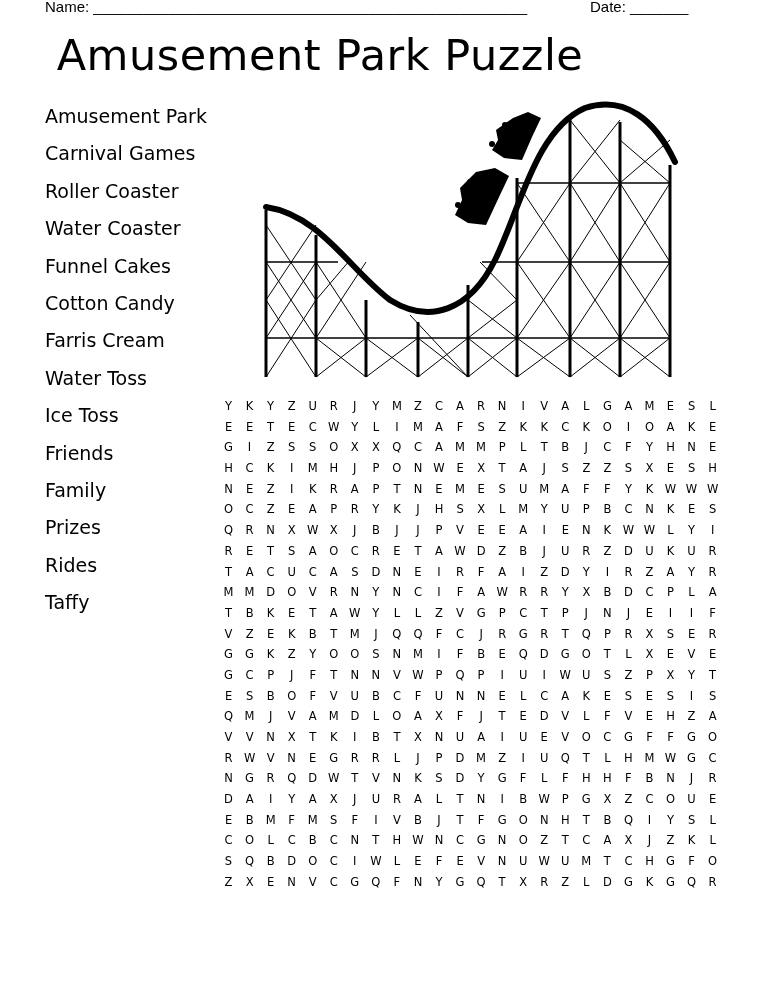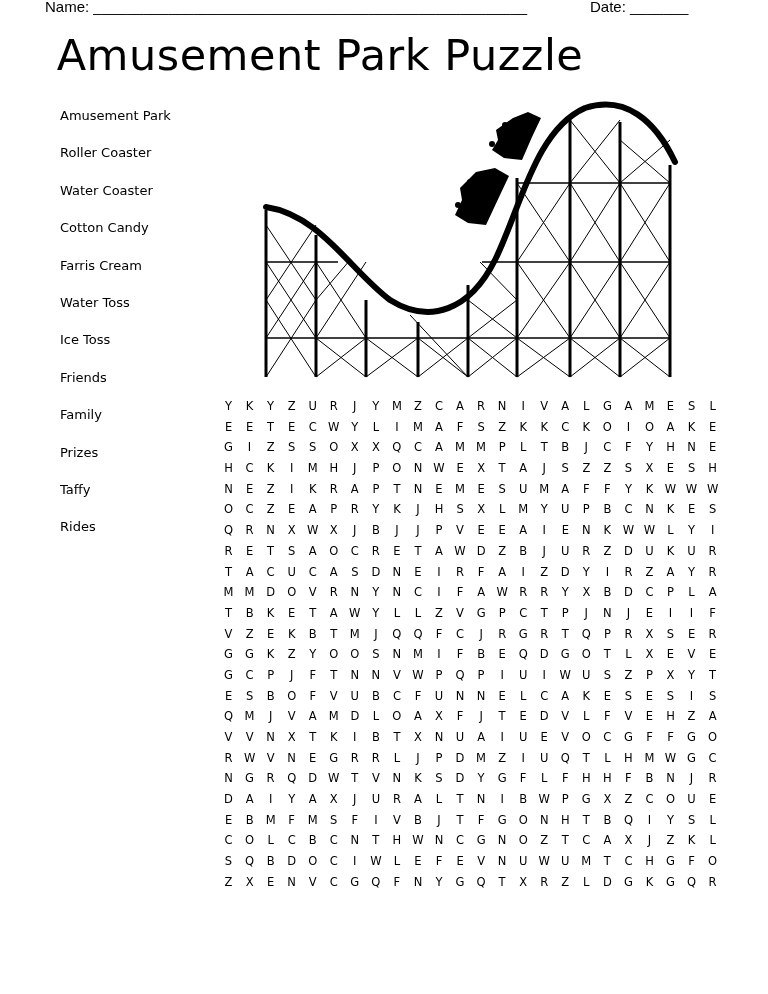--- a/index.html
+++ b/index.html
@@ -1,46 +1,48 @@
 <!DOCTYPE html>
 <html><head>
 <meta charset="utf-8">
 <style>
   html, body { margin:0; padding:0; background:#ffffff; }
   body { width:768px; height:994px; position:relative; overflow:hidden; font-family:"DejaVu Sans", sans-serif; color:#000; }
   .header-line { position:absolute; top:-2px; left:45px; font-family:"Liberation Sans", sans-serif; font-size:15px; }
   .header-date { position:absolute; top:-2px; left:590px; font-family:"Liberation Sans", sans-serif; font-size:15px; }
   .title { position:absolute; top:30px; left:0; width:640px; text-align:center; font-family:"DejaVu Sans", sans-serif; font-size:43px; letter-spacing:0.5px; }
   .wordlist { position:absolute; left:45px; top:105px; }
-  .word { height:37.4px; font-size:13px; line-height:22px;margin-left:15px; }
+  .word { height:37.4px; font-size:19px; line-height:22px; }
   .art { position:absolute; left:230px; top:100px; width:480px; height:290px; }
   .grid { position:absolute; left:218px; top:396px; }
   .grid-row { display:flex; height:20.7px; }
   .cell { width:21.05px; text-align:center; font-size:11.5px; line-height:20px; }
 </style>
 </head>
 <body>
 
 <div class="header-line">Name: ____________________________________________________</div>
 <div class="header-date">Date: _______</div>
 <div class="title">Amusement Park Puzzle</div>
 
 <div class="wordlist">
   <div class="word">Amusement Park</div>
+  <div class="word">Carnival Games</div>
   <div class="word">Roller Coaster</div>
   <div class="word">Water Coaster</div>
+  <div class="word">Funnel Cakes</div>
   <div class="word">Cotton Candy</div>
   <div class="word">Farris Cream</div>
   <div class="word">Water Toss</div>
   <div class="word">Ice Toss</div>
   <div class="word">Friends</div>
   <div class="word">Family</div>
   <div class="word">Prizes</div>
+  <div class="word">Rides</div>
   <div class="word">Taffy</div>
-  <div class="word">Rides</div>
 </div>
 
 <svg class="art" viewBox="0 0 480 290" xmlns="http://www.w3.org/2000/svg">
   <g stroke="#000" fill="none">
 
     <g stroke-width="3">
       <line x1="36" y1="110" x2="36" y2="277"></line>
       <line x1="86" y1="135" x2="86" y2="277"></line>
       <line x1="136" y1="200" x2="136" y2="277"></line>
       <line x1="188" y1="222" x2="188" y2="277"></line>

